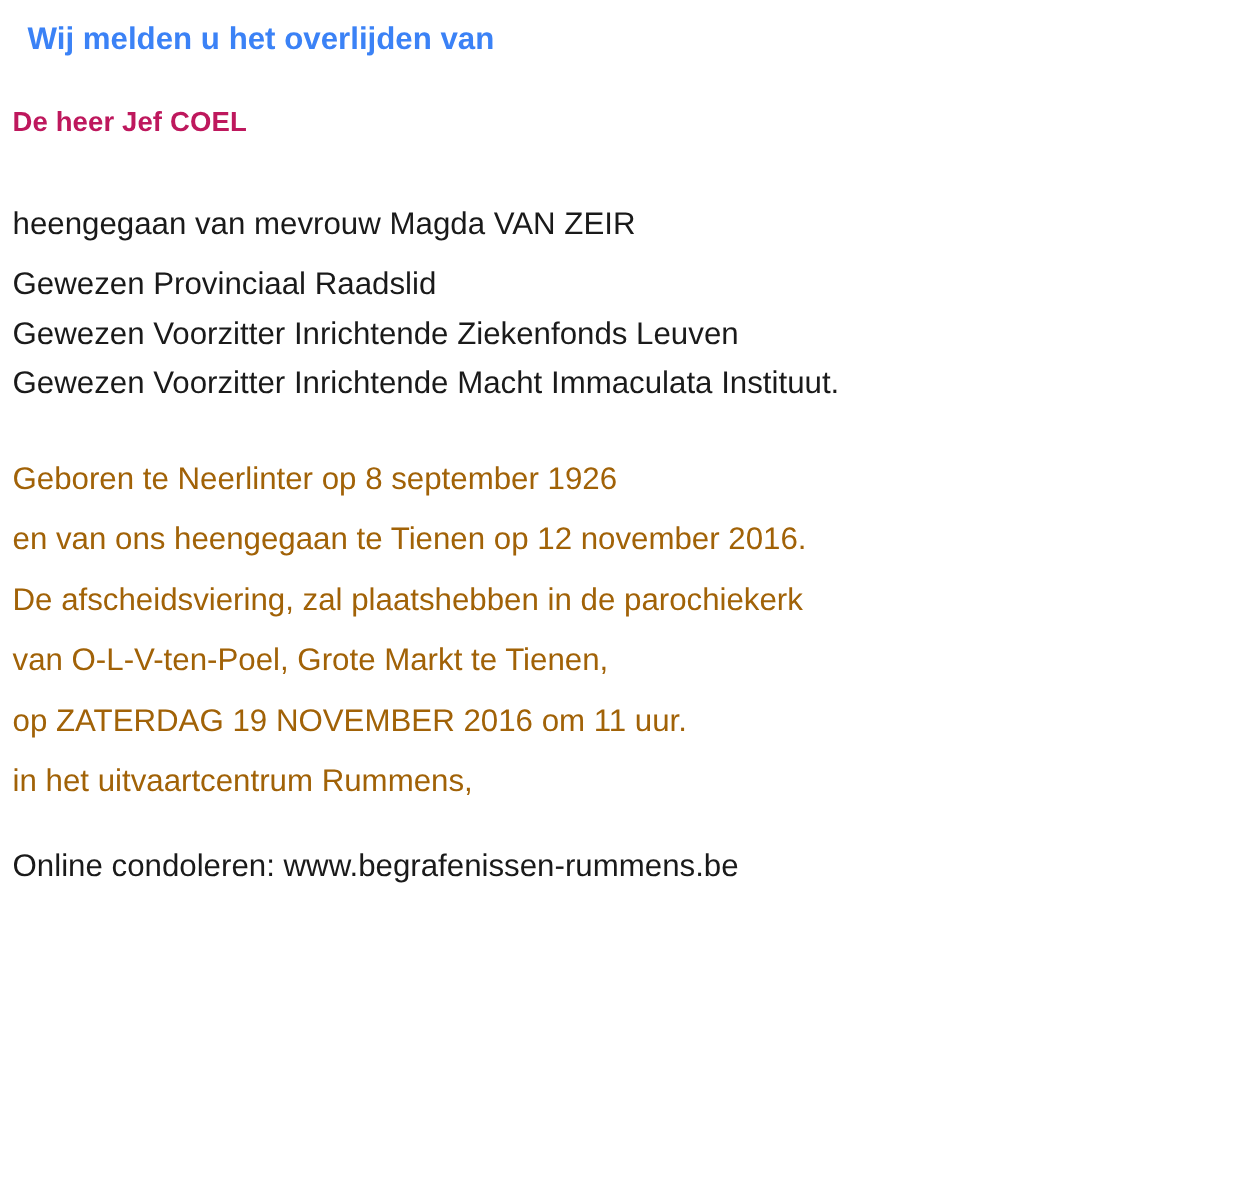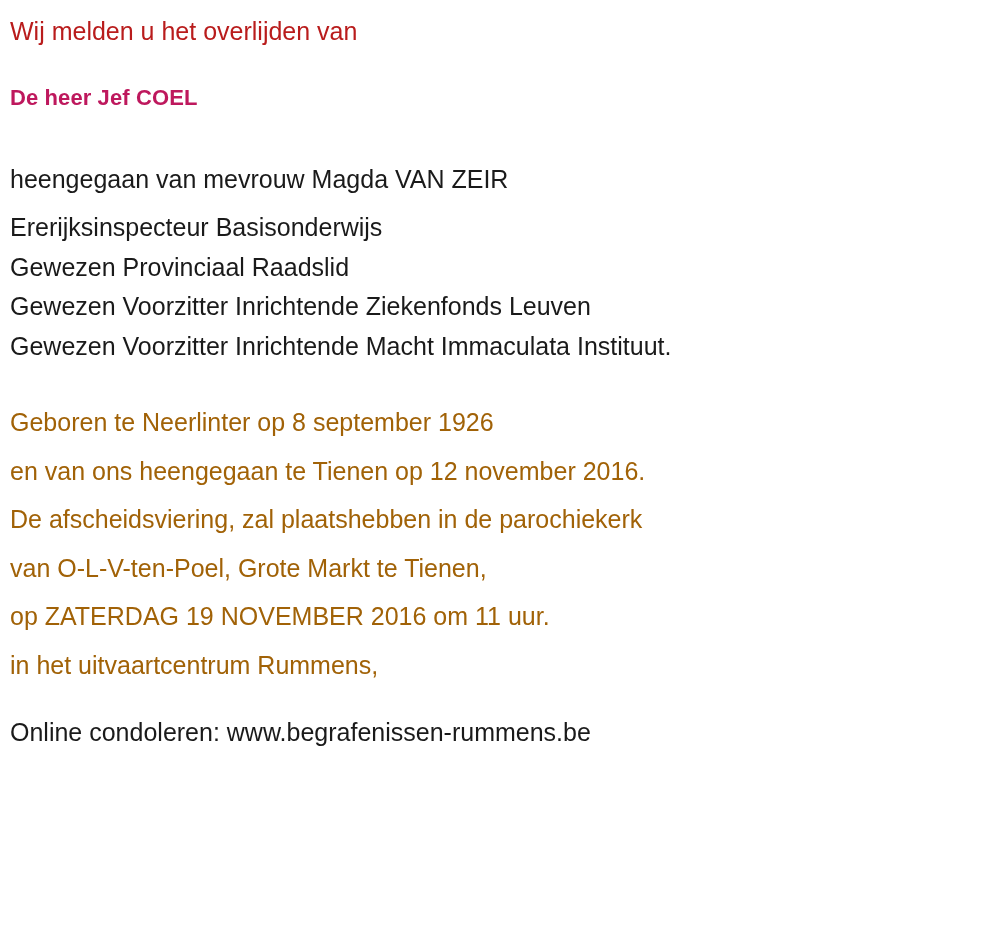--- a/index.html
+++ b/index.html
@@ -18,23 +18,23 @@
     position: relative;
     width: 1000px;
     height: 945px;
     box-sizing: border-box;
     padding: 14px 20px 0 10px;
     background: #ffffff;
   }
   .intro-line {
     font-size: 25px;
     line-height: 34px;
-    font-weight: 400;
-    color: #b91c1c;
-    margin: 0 0 30px 0;
+    font-weight: 700;
+    color: #3b82f6;
+    margin: 0 0 30px 12px;
   }
   .deceased-name {
     font-size: 22px;
     line-height: 40px;
     font-weight: 700;
     color: #be185d;
     margin: 0 0 44px 0;
     letter-spacing: 0.1px;
   }
   .spouse-line {
@@ -71,21 +71,20 @@
 
 <div class="page">
 
   <p class="intro-line">Wij melden u het overlijden van</p>
 
   <h1 class="deceased-name">De heer Jef COEL</h1>
 
   <p class="spouse-line">heengegaan van mevrouw Magda VAN ZEIR</p>
 
   <div class="titles-block">
-    <div class="t-line">Ererijksinspecteur Basisonderwijs</div>
     <div class="t-line">Gewezen Provinciaal Raadslid</div>
     <div class="t-line">Gewezen Voorzitter Inrichtende Ziekenfonds Leuven</div>
     <div class="t-line">Gewezen Voorzitter Inrichtende Macht Immaculata Instituut.</div>
   </div>
 
   <div class="details-block">
     <div class="d-line">Geboren te Neerlinter op 8 september 1926</div>
     <div class="d-line">en van ons heengegaan te Tienen op 12 november 2016.</div>
     <div class="d-line">De afscheidsviering, zal plaatshebben in de parochiekerk</div>
     <div class="d-line">van O-L-V-ten-Poel, Grote Markt te Tienen,</div>

